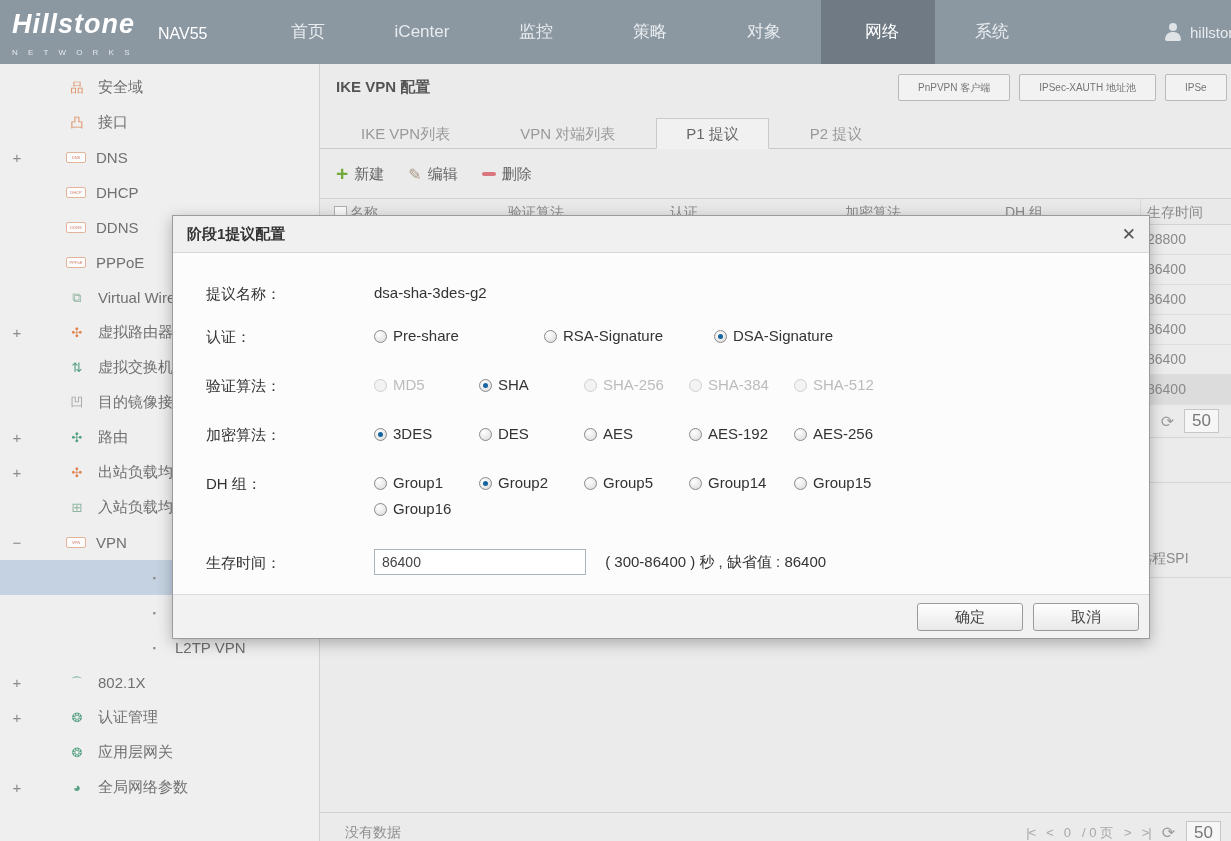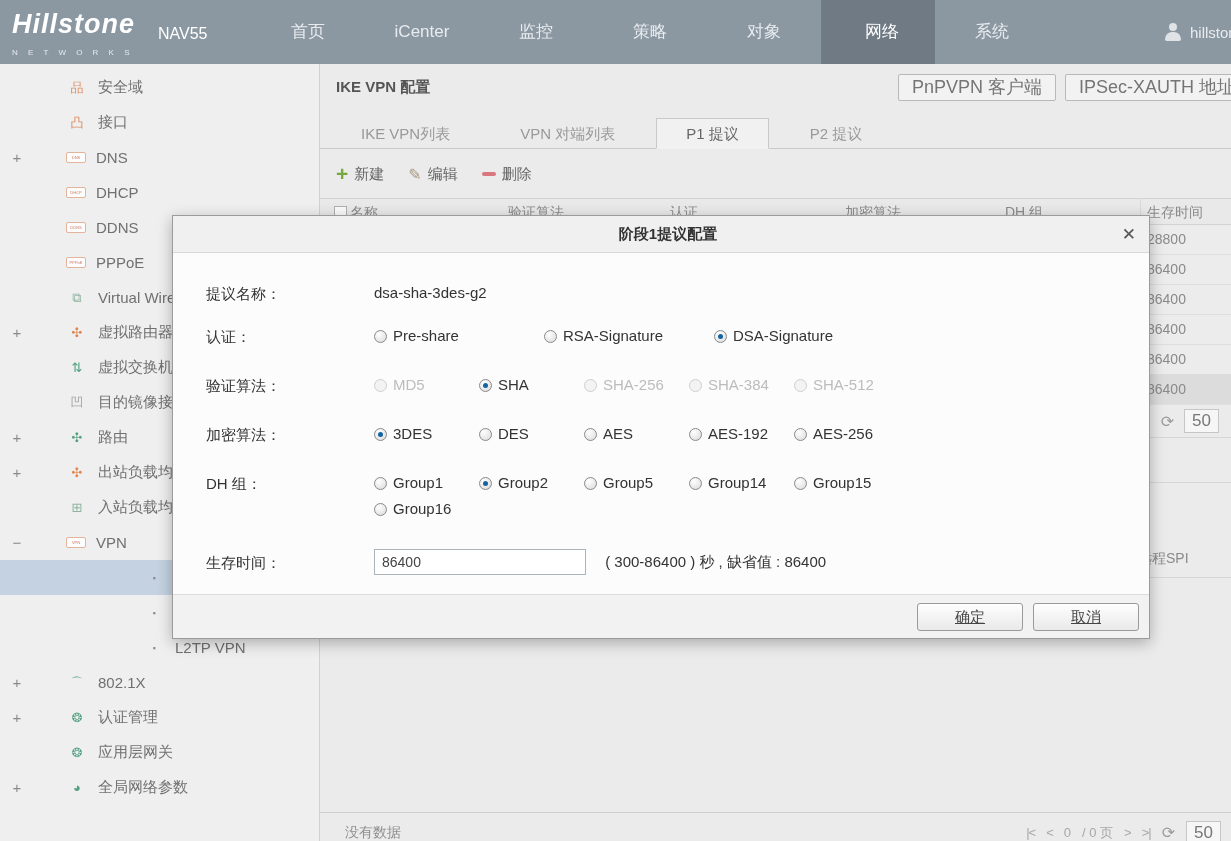--- a/index.html
+++ b/index.html
@@ -26,21 +26,21 @@
   .expander { width:22px; text-align:center; color:#8a8a8a; font-size:15px; flex:0 0 22px; }
   .nav-icon { flex:0 0 22px; width:22px; margin-left:38px; text-align:center; font-size:13px; line-height:14px; }
   .nav-icon.badge { flex:0 0 20px; width:20px; height:11px; border:1px solid #e3b49a; border-radius:2px; background:#fdfdfd; color:#cf7a6a; font-size:4px; line-height:9px; overflow:hidden; letter-spacing:0; }
   .nav-item.child .nav-icon { margin-left:115px; font-size:9px; }
   .nav-label { margin-left:10px; font-size:15px; white-space:nowrap; }
 
   
   .main { position:absolute; left:320px; top:64px; width:911px; height:777px; overflow:hidden; z-index:1; }
   .panel-title { position:absolute; left:16px; top:14px; font-size:15px; font-weight:bold; color:#555; }
   .hdr-buttons { position:absolute; left:578px; top:10px; display:flex; gap:9px; white-space:nowrap; }
-  .hbtn { height:27px; line-height:25px; padding:0 13px; border:1px solid #b9b9b9; border-radius:2px; background:#f2f2f2; color:#757575; font-size:18px; cursor:pointer; }
+  .hbtn { height:27px; line-height:25px; padding:0 19px; border:1px solid #b9b9b9; border-radius:2px; background:#f2f2f2; color:#757575; font-size:10px; cursor:pointer; }
   .tabbar { position:absolute; left:0; top:54px; width:911px; height:31px; border-bottom:1px solid #c9c9c9; }
   .tab { display:inline-block; height:31px; line-height:30px; padding:0 29px; margin-left:12px; color:#999; font-size:15px; cursor:pointer; }
   .tab.active { background:#f1f1f1; border:1px solid #c9c9c9; border-bottom:1px solid #f1f1f1; color:#666; }
   .toolbar { position:absolute; left:16px; top:97px; height:26px; display:flex; align-items:center; gap:24px; font-size:15px; color:#666; }
   .tool { display:flex; align-items:center; gap:6px; cursor:pointer; }
   .plus-icon { color:#76a93d; font-size:21px; font-weight:bold; line-height:20px; }
   .pencil-icon { color:#a89a83; font-size:16px; }
   .minus-icon { display:inline-block; width:14px; height:4px; background:#d9767f; border-radius:2px; }
 
   .table-head { position:absolute; left:0; top:134px; width:911px; height:27px; background:#e9e9e9; border-top:1px solid #d2d2d2; border-bottom:1px solid #d2d2d2; font-size:14px; color:#8a8a8a;text-align:right; }
@@ -59,36 +59,36 @@
   .lower-head { position:absolute; left:0; top:475px; width:911px; height:39px; border-bottom:1px solid #d6d6d6; font-size:14px; color:#8a8a8a; }
   .lower-col { position:absolute; left:818px; line-height:38px; white-space:nowrap; }
 
   .bottom-bar { position:absolute; left:0; top:748px; width:911px; height:40px; border-top:1px solid #cfcfcf; display:flex; align-items:center; font-size:14px; color:#8f8f8f; }
   .empty-text { margin-left:25px; }
   .pager { margin-left:auto; display:flex; align-items:center; gap:11px; padding-right:10px; color:#a8a8a8; font-size:13px; }
   .pg { cursor:pointer; letter-spacing:-1px; }
 
   
   .modal { position:absolute; left:172px; top:215px; width:978px; height:424px; background:#fcfcfc; border:1px solid #9b9b9b; box-shadow:0 4px 14px rgba(0,0,0,.28); z-index:20; }
-  .modal-title { height:37px; line-height:36px; background:#f0f0f0; border-bottom:1px solid #d8d8d8; font-size:15px; font-weight:bold; color:#333; padding-left:14px;text-align:center; }
+  .modal-title { height:37px; line-height:36px; background:#f0f0f0; border-bottom:1px solid #d8d8d8; font-size:15px; font-weight:bold; color:#333; padding-left:14px; }
   .close-x { position:absolute; right:13px; top:8px; font-size:17px; color:#555; cursor:pointer; }
   .modal-body { position:absolute; left:0; right:0; top:38px; bottom:44px; padding:30px 18px 0 33px; }
   .form-row { display:flex; align-items:flex-start; margin-bottom:23px; }
   .f-label { flex:0 0 168px; font-size:15px; color:#333; padding-top:1px; }
   .f-ctrl { flex:1; font-size:15px; color:#333; }
   .opt { display:inline-block; min-width:105px; margin-bottom:9px; cursor:pointer; white-space:nowrap; }
   .auth-group .opt { min-width:170px; }
   .radio { display:inline-block; width:13px; height:13px; border:1px solid #8a8a8a; border-radius:50%; background:radial-gradient(circle at 35% 30%, #fff, #d9d9d9); vertical-align:-2px; position:relative; margin-right:6px; }
   .radio.checked::after { content:""; position:absolute; left:3px; top:3px; width:5px; height:5px; border-radius:50%; background:#15649f; }
   .opt.disabled { color:#bcbcbc; cursor:default; }
   .opt.disabled .radio { border-color:#cfcfcf; background:#f3f3f3; }
   .life-input { width:212px; height:26px; border:1px solid #aab4bd; background:#fff; padding:0 7px; font-size:14px; color:#444; font-family:"Liberation Sans","DejaVu Sans",sans-serif; }
   .life-hint { margin-left:15px; font-size:15px; color:#333; line-height:26px; }
   .modal-footer { position:absolute; left:0; right:0; bottom:0; height:44px; background:#f2f2f2; border-top:1px solid #dcdcdc; display:flex; justify-content:flex-end; align-items:center; gap:10px; padding-right:10px; }
-  .btn { width:106px; height:28px; line-height:26px; text-align:center; border:1px solid #9a9a9a; border-radius:3px; background:linear-gradient(#fefefe,#e9e9e9); font-size:15px; color:#444; cursor:pointer;text-decoration:underline; }
+  .btn { width:106px; height:28px; line-height:26px; text-align:center; border:1px solid #9a9a9a; border-radius:3px; background:linear-gradient(#fefefe,#e9e9e9); font-size:15px; color:#444; cursor:pointer; }
 </style>
 </head>
 <body>
 
 <div class="topnav">
   <div class="logo">
     <span>Hillstone</span>
     <span class="logo-sub">N E T W O R K S</span>
   </div>
   <div class="device">NAV55</div>

